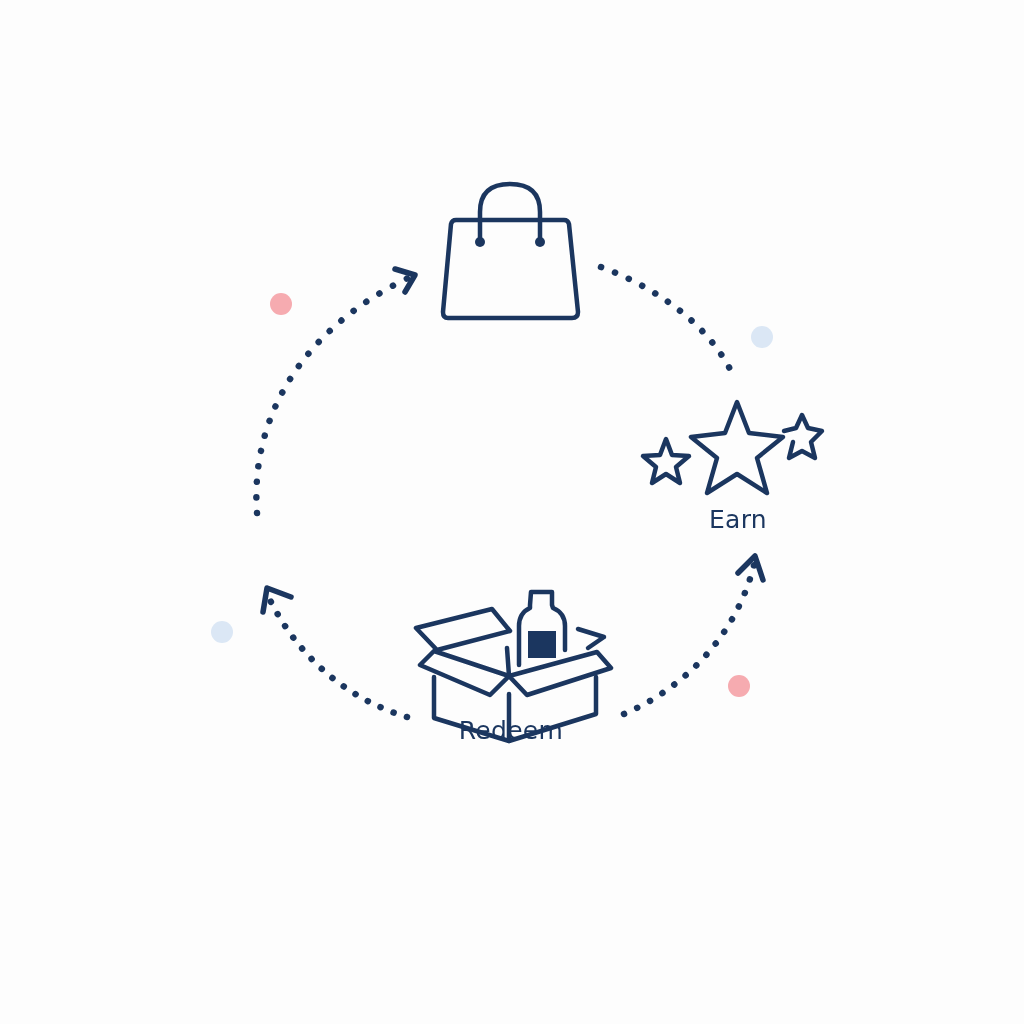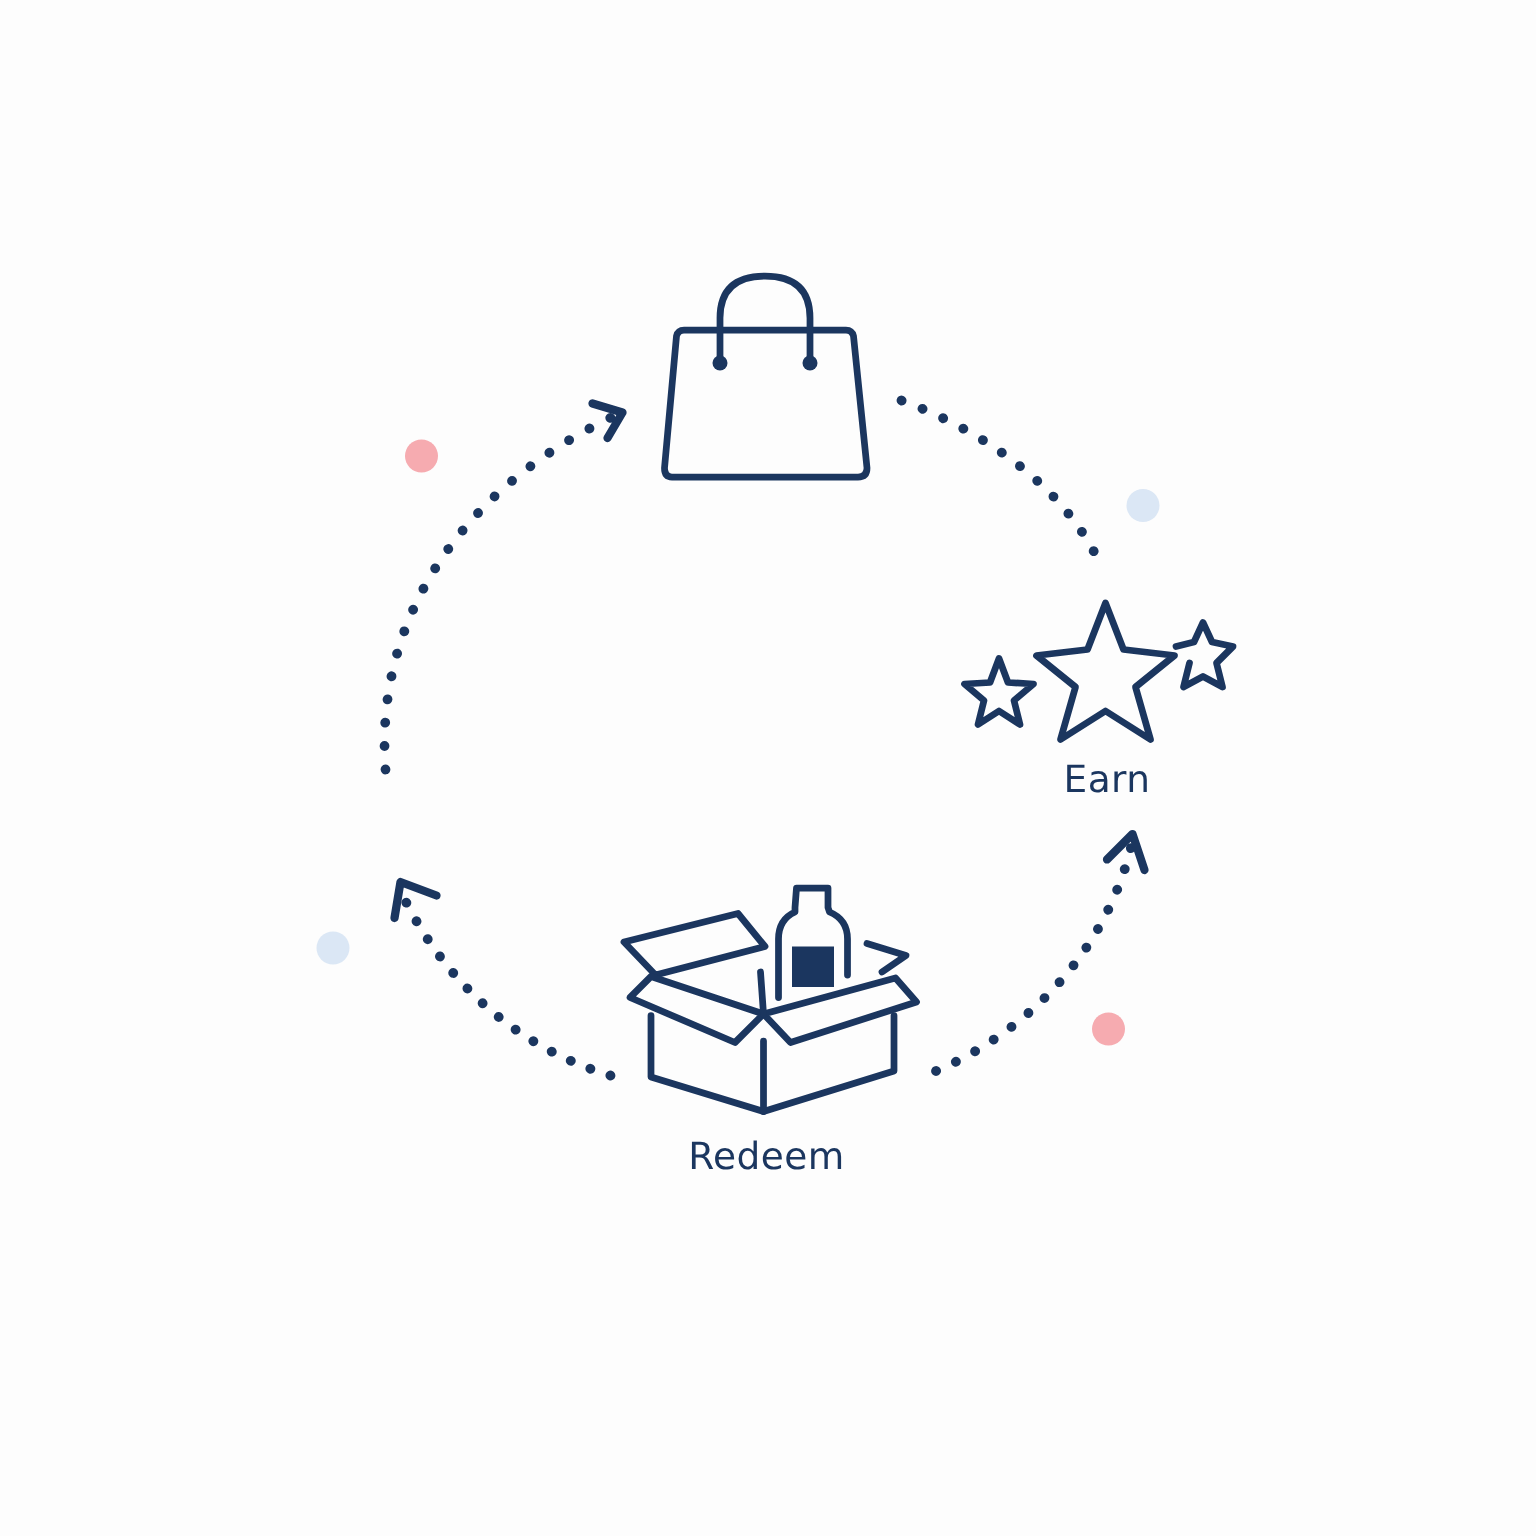--- a/index.html
+++ b/index.html
@@ -73,13 +73,13 @@
 
     <path d="M509 676 L 597 652 L 611 668 L 527 695 Z"></path>
 
     <path d="M507 648 L 509 676"></path>
 
     <path d="M578 629 L 604 637 L 588 648"></path>
   </g>
 </svg>
 
 <div class="lbl" style="left:738px; top:505px;">Earn</div>
-<div class="lbl" style="left:511px; top:756px;">Redeem</div>
+<div class="lbl" style="left:511px; top:716px;">Redeem</div>
 
 </body></html>

